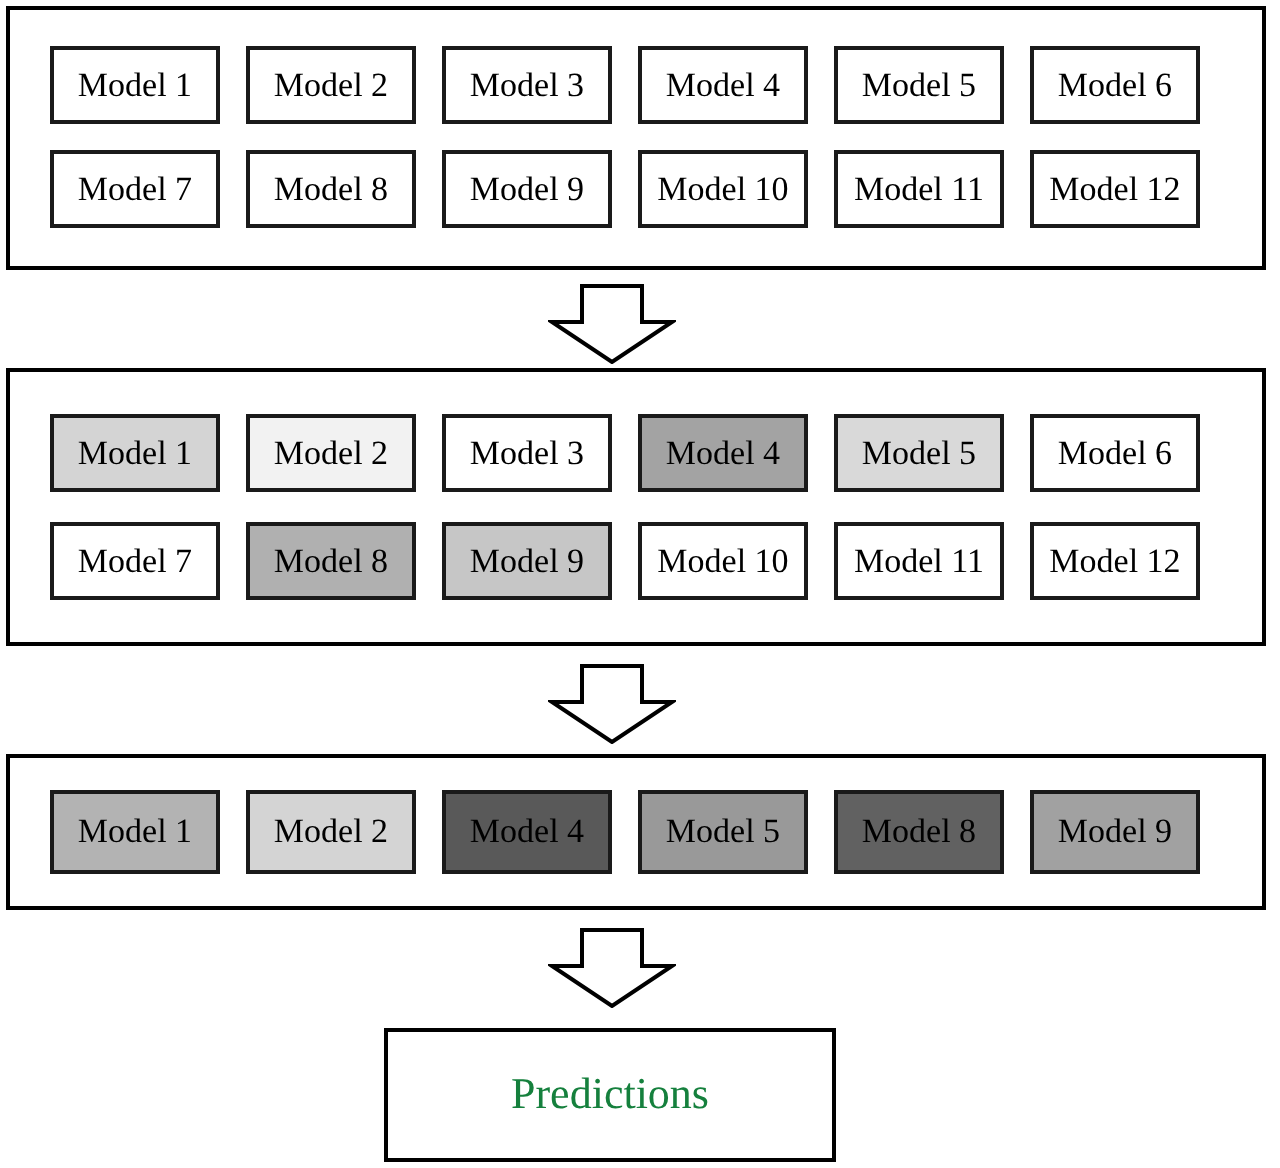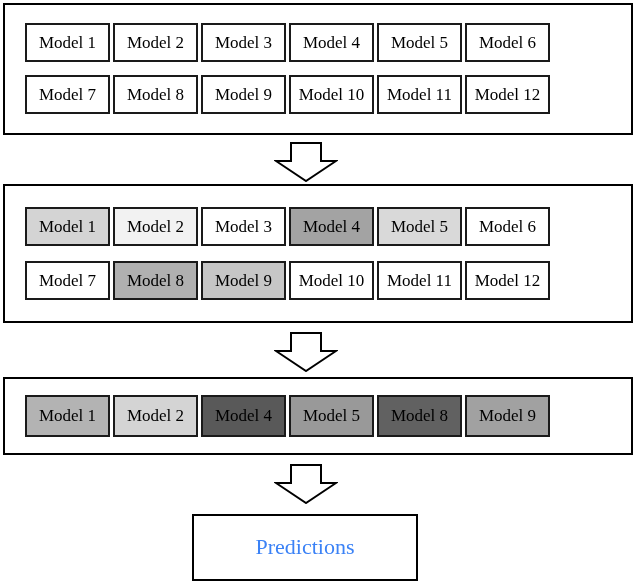--- a/index.html
+++ b/index.html
@@ -17,21 +17,21 @@
   }
   .panel {
     position: absolute;
     left: 3px;
     width: 630px;
     border: 2px solid #000000;
     background: #ffffff;
     box-sizing: border-box;
     display: grid;
     grid-template-columns: repeat(6, 85px);
-    column-gap: 3px;
+    column-gap: 13px;
     align-content: start;
     padding-left: 20px;
   }
   #panel-pool   { top: 3px;   height: 132px; padding-top: 18px; row-gap: 13px; }
   #panel-scored { top: 184px; height: 139px; padding-top: 21px; row-gap: 15px; }
   #panel-chosen { top: 377px; height: 78px;  padding-top: 16px; }
   .model-box {
     height: 39px;
     border: 2px solid #1a1a1a;
     box-sizing: border-box;
@@ -60,21 +60,21 @@
     height: 67px;
     border: 2px solid #000000;
     box-sizing: border-box;
     background: #ffffff;
     display: flex;
     flex-direction: column;
     align-items: center;
     justify-content: center;
     font-size: 22px;
     line-height: 1.3;
-    color: #3b82f6;
+    color: #15803d;
     text-align: center;
   }
 </style>
 </head>
 <body>
 
 <div id="canvas">
 
   <div class="panel" id="panel-pool">
       <div class="model-box" style="background-color: rgb(255, 255, 255);">Model 1</div>

